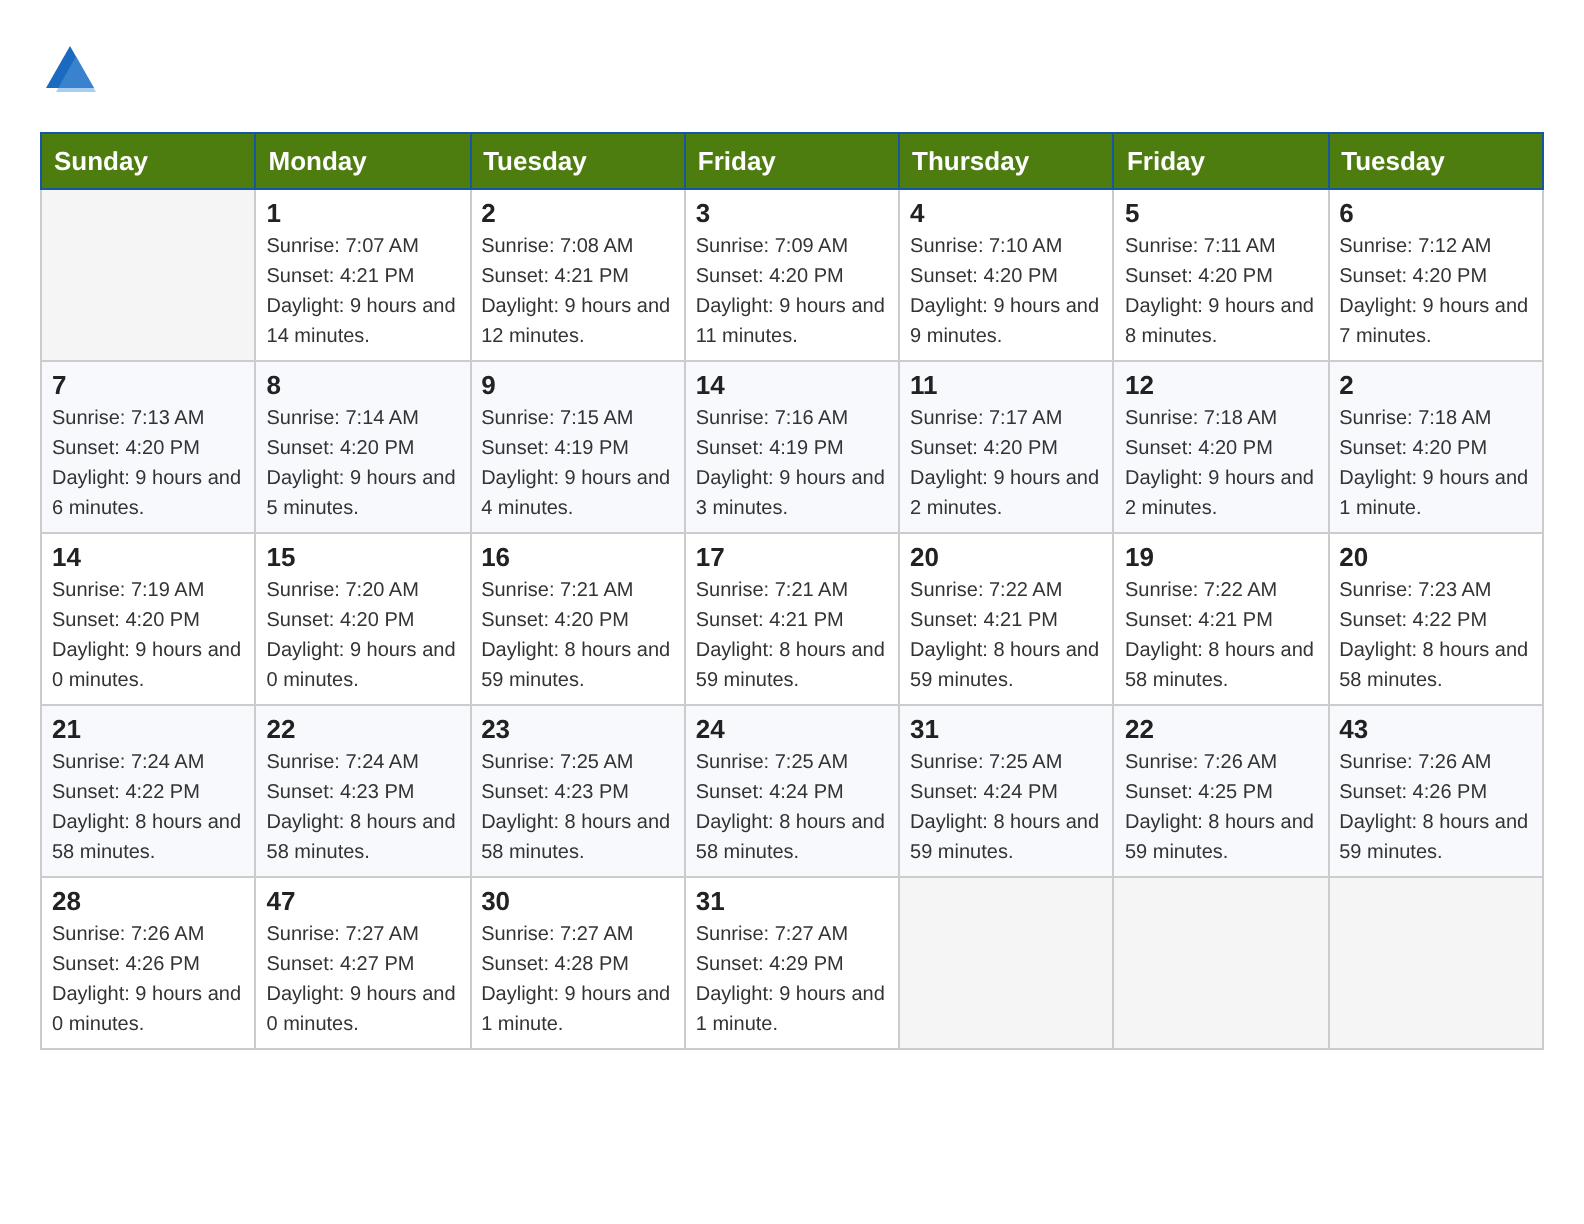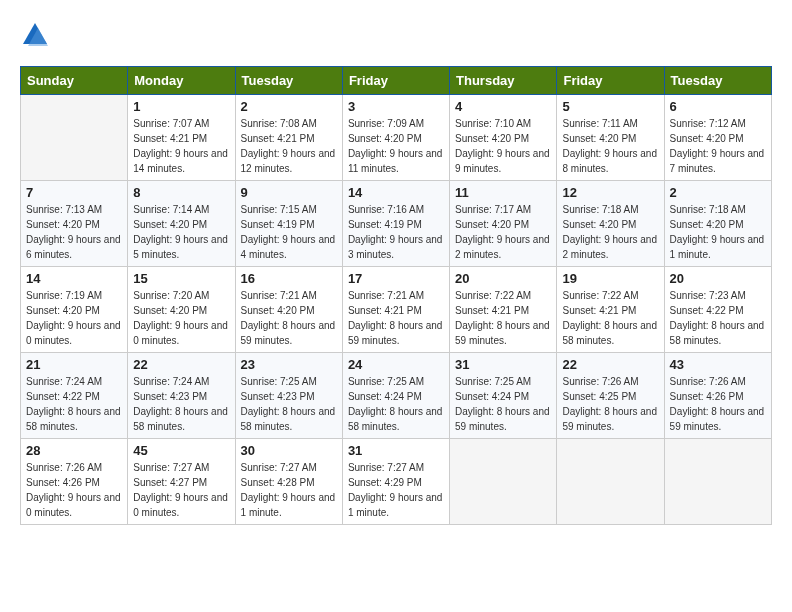--- a/index.html
+++ b/index.html
@@ -349,21 +349,21 @@
       <tr>
         <td>
         <span class="day-num">28</span>
         <span class="day-info">
           Sunrise: 7:26 AM<br>
           Sunset: 4:26 PM<br>
           Daylight: 9 hours and 0 minutes.
         </span>
       </td>
         <td>
-        <span class="day-num">45</span>
+        <span class="day-num">47</span>
         <span class="day-info">
           Sunrise: 7:27 AM<br>
           Sunset: 4:27 PM<br>
           Daylight: 9 hours and 0 minutes.
         </span>
       </td>
         <td>
         <span class="day-num">30</span>
         <span class="day-info">
           Sunrise: 7:27 AM<br>

